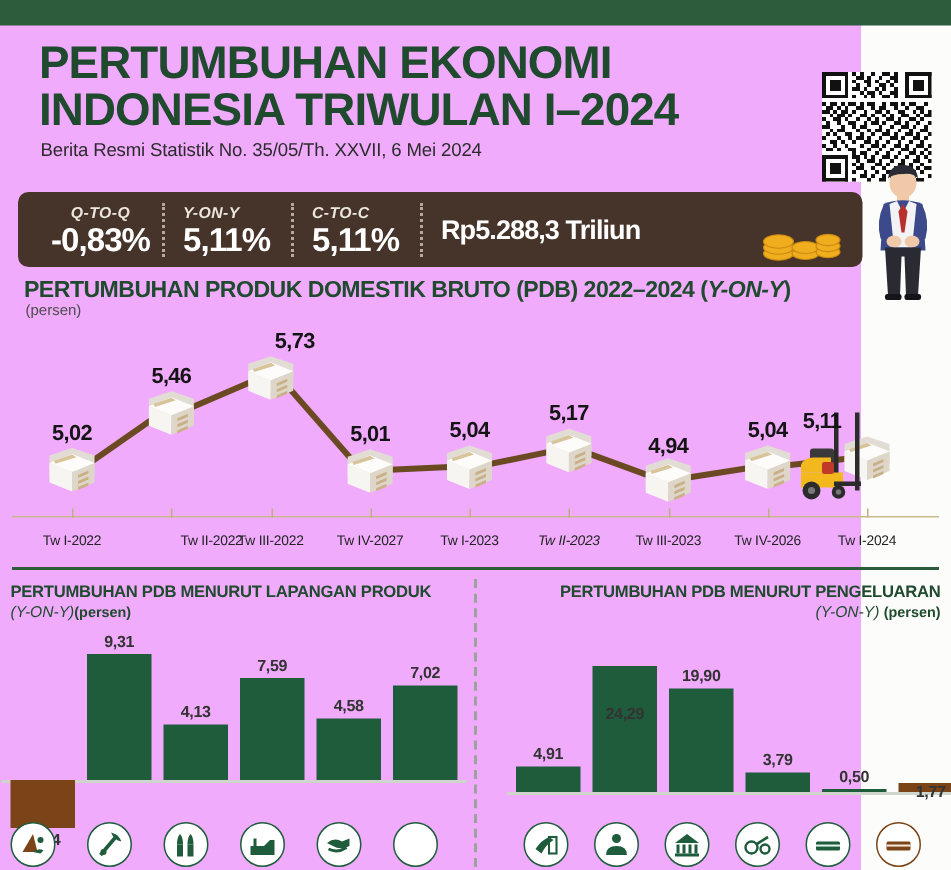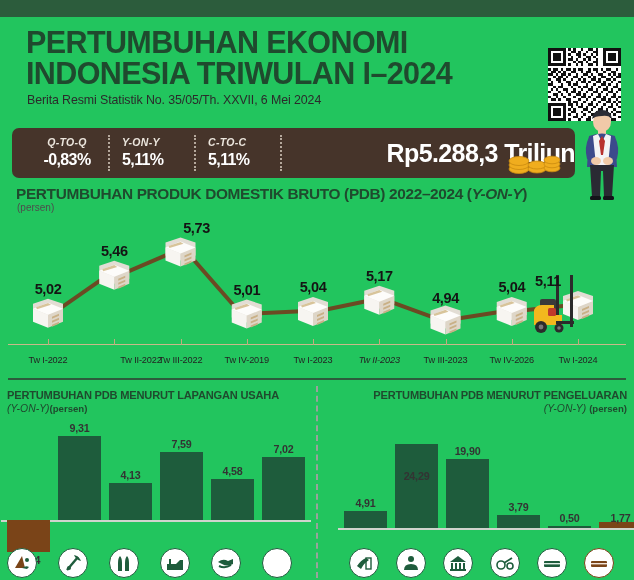--- a/index.html
+++ b/index.html
@@ -4,21 +4,21 @@
 <title>Pertumbuhan Ekonomi Indonesia</title>
 <style>
   * { box-sizing: border-box; margin:0; padding:0; }
   html, body { background:#ffffff; }
   body {
     width:634px; height:580px;
     font-family:"Liberation Sans", sans-serif;
     overflow:hidden; position:relative;
     background:#fcfcfa;
   }
-  .page { position:relative; width:634px; height:580px; background:#22c55e; }
+  .page { position:relative; width:574px; height:580px; background:#f0abfc; }
 
   
   .topbar { position:absolute; left:0; top:0; width:634px; height:17px; background:#2c5c3c; }
 
   
   .header { position:absolute; left:0; top:17px; width:634px; height:98px; }
   .title-wrap { position:absolute; left:26px; top:10px; width:510px; }
   .title-line {
     font-size:30.5px; font-weight:bold; color:#1f4a2e;
     letter-spacing:-0.6px; line-height:31px; white-space:nowrap;
@@ -44,29 +44,29 @@
           padding-left:14px; }
   .stat + .stat::before {
     content:""; position:absolute; left:0; top:7px; bottom:7px; width:0;
     border-left:2px dotted #b5a89c;
   }
   .stat-label {
     font-size:10.5px; color:#ece6dd; font-style:italic; font-weight:bold;
     letter-spacing:0.3px; margin-bottom:1px; white-space:nowrap;
   }
   .stat-value {
-    font-size:16px; color:#ffffff; font-weight:bold; letter-spacing:-0.6px;
+    font-size:22px; color:#ffffff; font-weight:bold; letter-spacing:-0.6px;
     line-height:22px; white-space:nowrap;
   }
   .stat.q { width:96px;text-align:center; }
   .stat.y { width:86px; }
   .stat.c { width:86px; }
   .stat.pdb { flex:1; }
   .stat.pdb .stat-label { font-style:normal; font-weight:normal; font-size:9.6px; letter-spacing:0.15px; }
-  .stat.pdb .stat-value { font-size:25px;text-align:right; }
+  .stat.pdb .stat-value { font-size:18px; }
   .coins { position:absolute; right:10px; bottom:4px; width:58px; height:26px; }
 
   
   .mainchart { position:absolute; left:0; top:183px; width:634px; height:192px; }
   .mc-title {
     position:absolute; left:16px; top:2px; font-size:15.4px; font-weight:bold;
     color:#1f4a2e; letter-spacing:-0.35px; white-space:nowrap;
   }
   .mc-title i { font-style:italic; }
   .mc-sub { position:absolute; left:17px; top:19px; font-size:10px; color:#4d4d4d; }
@@ -558,40 +558,40 @@
           <div class="dp-label" style="left:445.5px; top:78.55813953488372px;">4,94</div>
           <div class="dp-label" style="left:511.75px; top:67.95348837209305px;">5,04</div>
           <div class="dp-label" style="left:548px; top:61.93023255813952px;">5,11</div>
           <div class="axis-tick" style="left:48px;"></div>
           <div class="xtick" style="left:48px;">Tw I-2022</div>
           <div class="axis-tick" style="left:114.25px;"></div>
           <div class="xtick" style="left:99px;margin-left:42px;">Tw II-2022</div>
           <div class="axis-tick" style="left:180.5px;"></div>
           <div class="xtick" style="left:180.5px;">Tw III-2022</div>
           <div class="axis-tick" style="left:246.75px;"></div>
-          <div class="xtick" style="left:246.75px;">Tw IV-2019</div>
+          <div class="xtick" style="left:246.75px;">Tw IV-2027</div>
           <div class="axis-tick" style="left:313px;"></div>
           <div class="xtick" style="left:313px;">Tw I-2023</div>
           <div class="axis-tick" style="left:379.25px;"></div>
           <div class="xtick" style="left:379.25px;font-style:italic;">Tw II-2023</div>
           <div class="axis-tick" style="left:445.5px;"></div>
           <div class="xtick" style="left:445.5px;">Tw III-2023</div>
           <div class="axis-tick" style="left:511.75px;"></div>
           <div class="xtick" style="left:511.75px;">Tw IV-2026</div>
           <div class="axis-tick" style="left:578px;"></div>
           <div class="xtick" style="left:578px;">Tw I-2024</div>
         </div>
     </div>
   </div>
 
   <div class="hr-green"></div>
   <div class="vdash"></div>
 
   <div class="panel left">
-    <div class="p-title">PERTUMBUHAN PDB MENURUT LAPANGAN USAHA</div>
+    <div class="p-title">PERTUMBUHAN PDB MENURUT LAPANGAN PRODUK</div>
     <div class="p-sub">
       <span class="it">(Y-ON-Y)</span><span class="bd">(persen)</span>
     </div>
     <div class="bars" id="bars-left">
         <div class="baseline" style="left:1px; top:134px; width:310px;"></div>
         <div class="bar neg" style="left:7px; top:134px; width:43px; height:31.86px; background:#7a4418;"></div>
         <div class="bar-label" style="left:28.5px; top:167.86px;">-3,54</div>
         <div class="bar pos" style="left:58px; top:50.209999999999994px; width:43px; height:83.79px; background:#1e5c3c;"></div>
         <div class="bar-label" style="left:79.5px; top:36.209999999999994px;">9,31</div>
         <div class="bar pos" style="left:109px; top:96.83px; width:43px; height:37.17px; background:#1e5c3c;"></div>
@@ -658,21 +658,21 @@
         <div class="bar-label" style="left:47.5px; top:111.06049999999999px;">4,91</div>
         <div class="bar pos" style="left:77px; top:58.1995px; width:43px; height:83.8005px; background:#1e5c3c;"></div>
         <div class="bar-label" style="left:98.5px; top:44.1995px;margin-top:40px;">24,29</div>
         <div class="bar pos" style="left:128px; top:73.345px; width:43px; height:68.655px; background:#1e5c3c;"></div>
         <div class="bar-label" style="left:149.5px; top:59.345px;">19,90</div>
         <div class="bar pos" style="left:179px; top:128.9245px; width:43px; height:13.075500000000002px; background:#1e5c3c;"></div>
         <div class="bar-label" style="left:200.5px; top:114.9245px;">3,79</div>
         <div class="bar pos" style="left:230px; top:140px; width:43px; height:2px; background:#1e5c3c;"></div>
         <div class="bar-label" style="left:251.5px; top:126px;">0,50</div>
         <div class="bar pos" style="left:281px; top:135.8935px; width:43px; height:6.1065000000000005px; background:#7a4418;"></div>
-        <div class="bar-label" style="left:302.5px; top:126px;">1,77</div>
+        <div class="bar-label" style="left:302.5px; top:136px;">1,77</div>
       </div>
     <div class="icons-row">
       <div class="icon-circ" style="left:31px;">
         <svg width="22" height="22" viewBox="0 0 22 22">
             <path d="M4 14 q4-6 9-8 l3 2 q-5 3-8 9z" fill="#1e5c3c"></path>
             <rect x="13" y="6" width="5" height="11" fill="none" stroke="#1e5c3c" stroke-width="1.4"></rect>
           </svg>
       </div>
       <div class="icon-circ" style="left:78px;">
         <svg width="22" height="22" viewBox="0 0 22 22">

